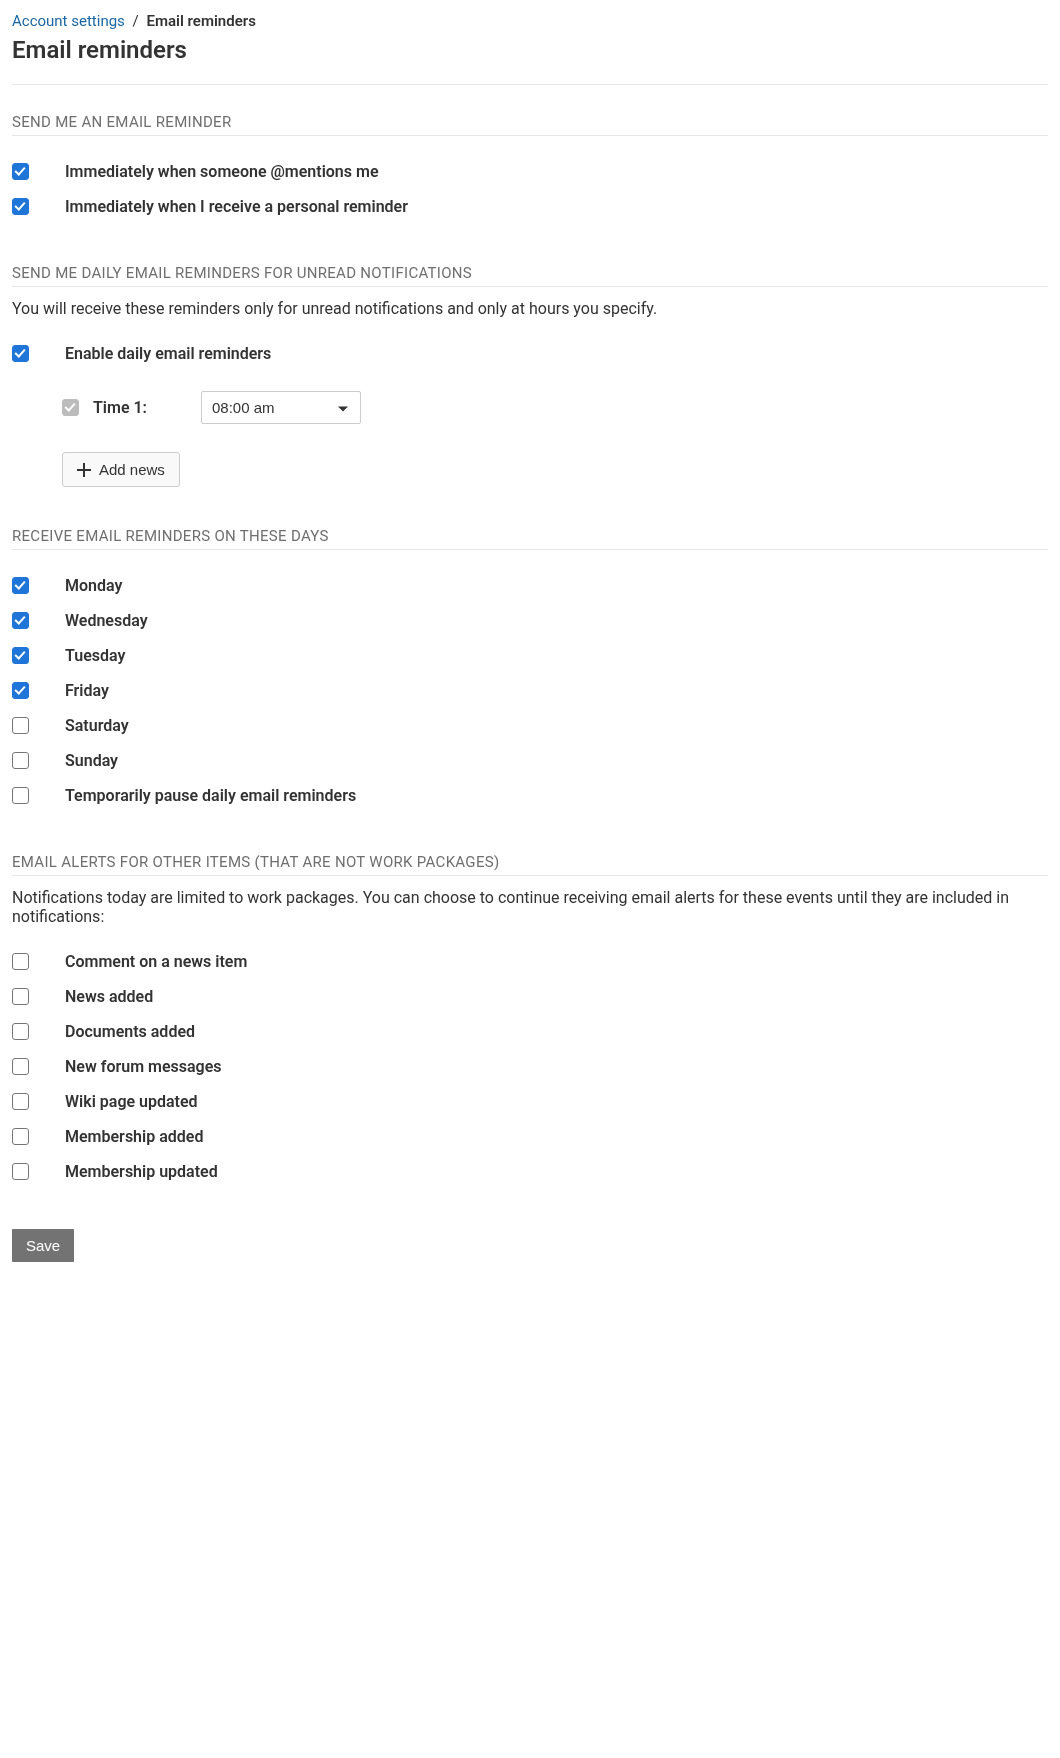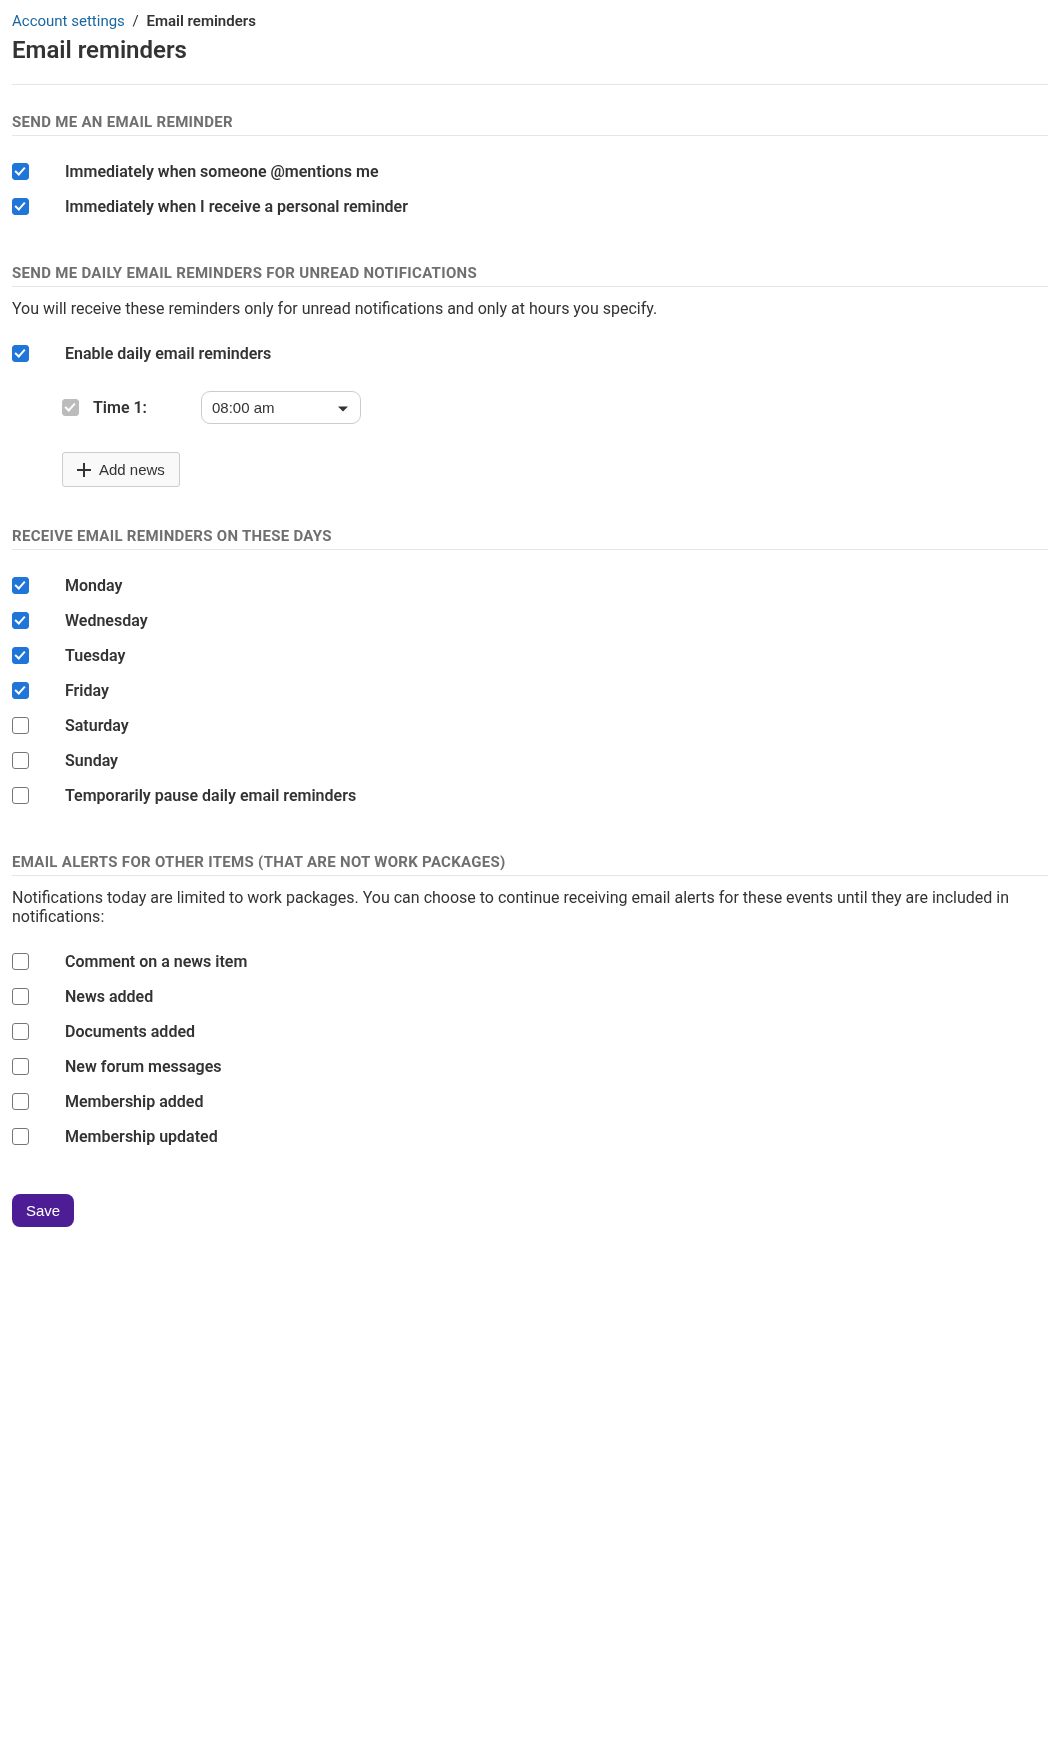--- a/index.html
+++ b/index.html
@@ -36,21 +36,21 @@
   .hr-top {
     border: none;
     border-top: 1px solid #e6e6e6;
     margin: 0 0 24px 0;
   }
   .section-heading {
     font-size: 15px;
     letter-spacing: 0.3px;
     text-transform: uppercase;
     color: #6f6f6f;
-    font-weight: 700;
+    font-weight: 400;
     margin: 0 0 4px 0;
     padding-bottom: 4px;
     border-bottom: 1px solid #e6e6e6;
   }
   .section-desc {
     font-size: 16px;
     color: #333;
     margin: 12px 0 18px 0;
   }
   .section {
@@ -121,21 +121,21 @@
   }
   .time-select {
     position: relative;
     display: inline-block;
     margin-left: 40px;
   }
   .time-select select {
     -webkit-appearance: none;
     appearance: none;
     border: 1px solid #ccc;
-    border-radius: 9px;
+    border-radius: 2px;
     background: #fff;
     padding: 7px 48px 7px 10px;
     font-size: 15px;
     color: #333;
     min-width: 160px;
     cursor: pointer;
   }
   .time-select .caret {
     position: absolute;
     right: 12px;
@@ -151,26 +151,26 @@
     background: #f9f9f9;
     color: #333;
     font-size: 15px;
     padding: 8px 14px;
     border-radius: 3px;
     cursor: pointer;
     margin-top: 28px;
   }
   .add-time-btn svg { display: block; }
   .save-btn {
-    background: #4c1d95;
+    background: #737373;
     color: #fff;
     border: none;
     font-size: 15px;
     padding: 8px 14px;
-    border-radius: 8px;
+    border-radius: 1px;
     cursor: pointer;
   }
   .section.first-after-hr { margin-top: 28px; }
 </style>
 </head>
 <body>
 
 
 
 
@@ -298,20 +298,24 @@
     <span class="cb"></span>
     <label>Documents added</label>
   </div>
 
   <div class="check-row">
     <span class="cb"></span>
     <label>New forum messages</label>
   </div>
 
 
+  <div class="check-row">
+    <span class="cb"></span>
+    <label>Wiki page updated</label>
+  </div>
 
   <div class="check-row">
     <span class="cb"></span>
     <label>Membership added</label>
   </div>
 
   <div class="check-row">
     <span class="cb"></span>
     <label>Membership updated</label>
   </div>

